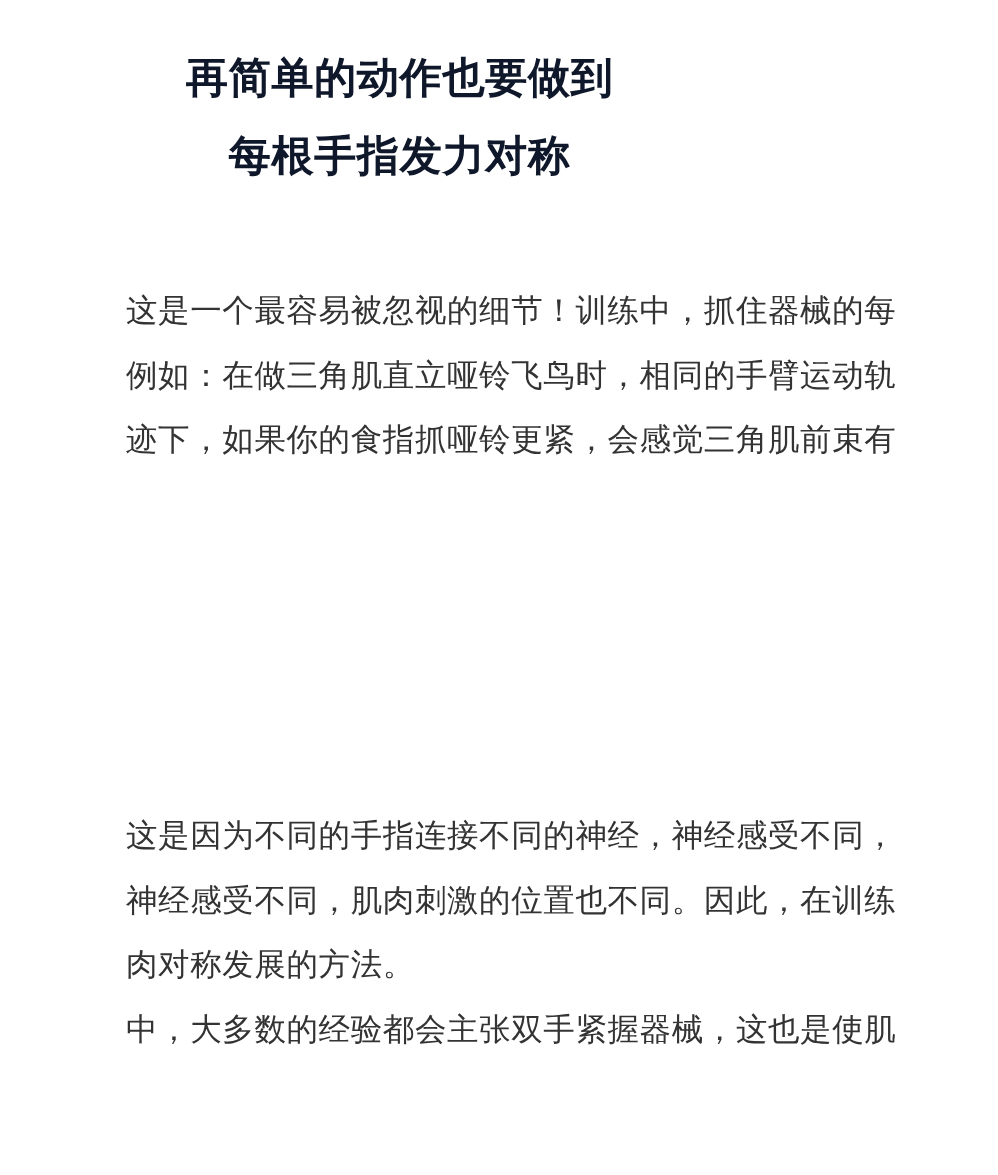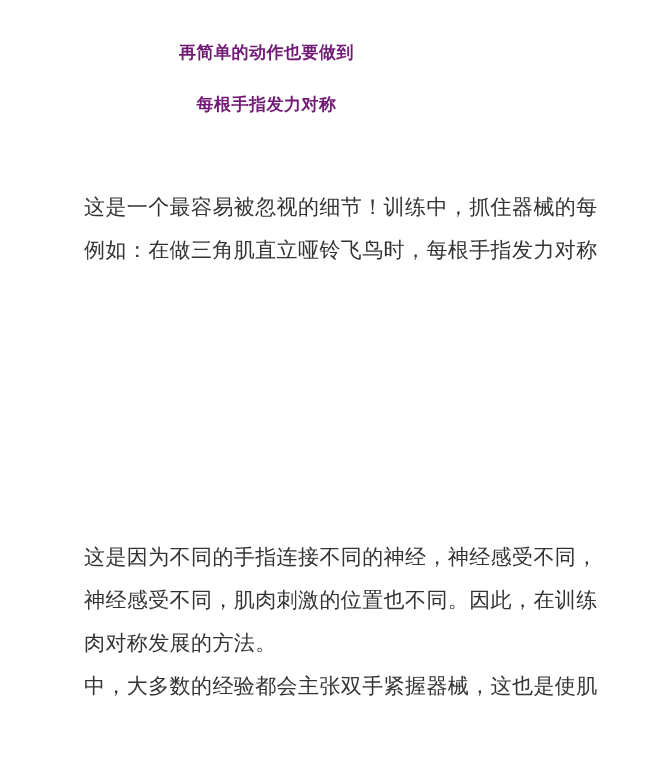--- a/index.html
+++ b/index.html
@@ -14,23 +14,23 @@
     position: relative;
     font-family: "DejaVu Sans", "Liberation Sans", sans-serif;
     color: #333333;
   }
   .heading {
     position: absolute;
     left: 0;
     width: 533px;
     text-align: center;
     font-weight: bold;
-    font-size: 17px;
+    font-size: 28px;
     line-height: 30px;
-    color: #701a75;
+    color: #0f172a;
     letter-spacing: 0.5px;
   }
   .h1 { top: 37px; }
   .h2 { top: 89px; }
   .para {
     position: absolute;
     left: 40px;
     width: 590px;
   }
   .line {
@@ -48,21 +48,22 @@
 </style>
 </head>
 <body>
 
 <div>
   <div class="heading h1">再简单的动作也要做到</div>
   <div class="heading h2">每根手指发力对称</div>
 
   <div class="para p1">
     <span class="line">这是一个最容易被忽视的细节！训练中，抓住器械的每</span>
-    <span class="line">例如：在做三角肌直立哑铃飞鸟时，每根手指发力对称</span>
+    <span class="line">例如：在做三角肌直立哑铃飞鸟时，相同的手臂运动轨</span>
+    <span class="line">迹下，如果你的食指抓哑铃更紧，会感觉三角肌前束有</span>
   </div>
 
   <div class="para p2">
     <span class="line">这是因为不同的手指连接不同的神经，神经感受不同，</span>
     <span class="line">神经感受不同，肌肉刺激的位置也不同。因此，在训练</span>
     <span class="line">肉对称发展的方法。</span>
     <span class="line">中，大多数的经验都会主张双手紧握器械，这也是使肌</span>
   </div>
 </div>
 

